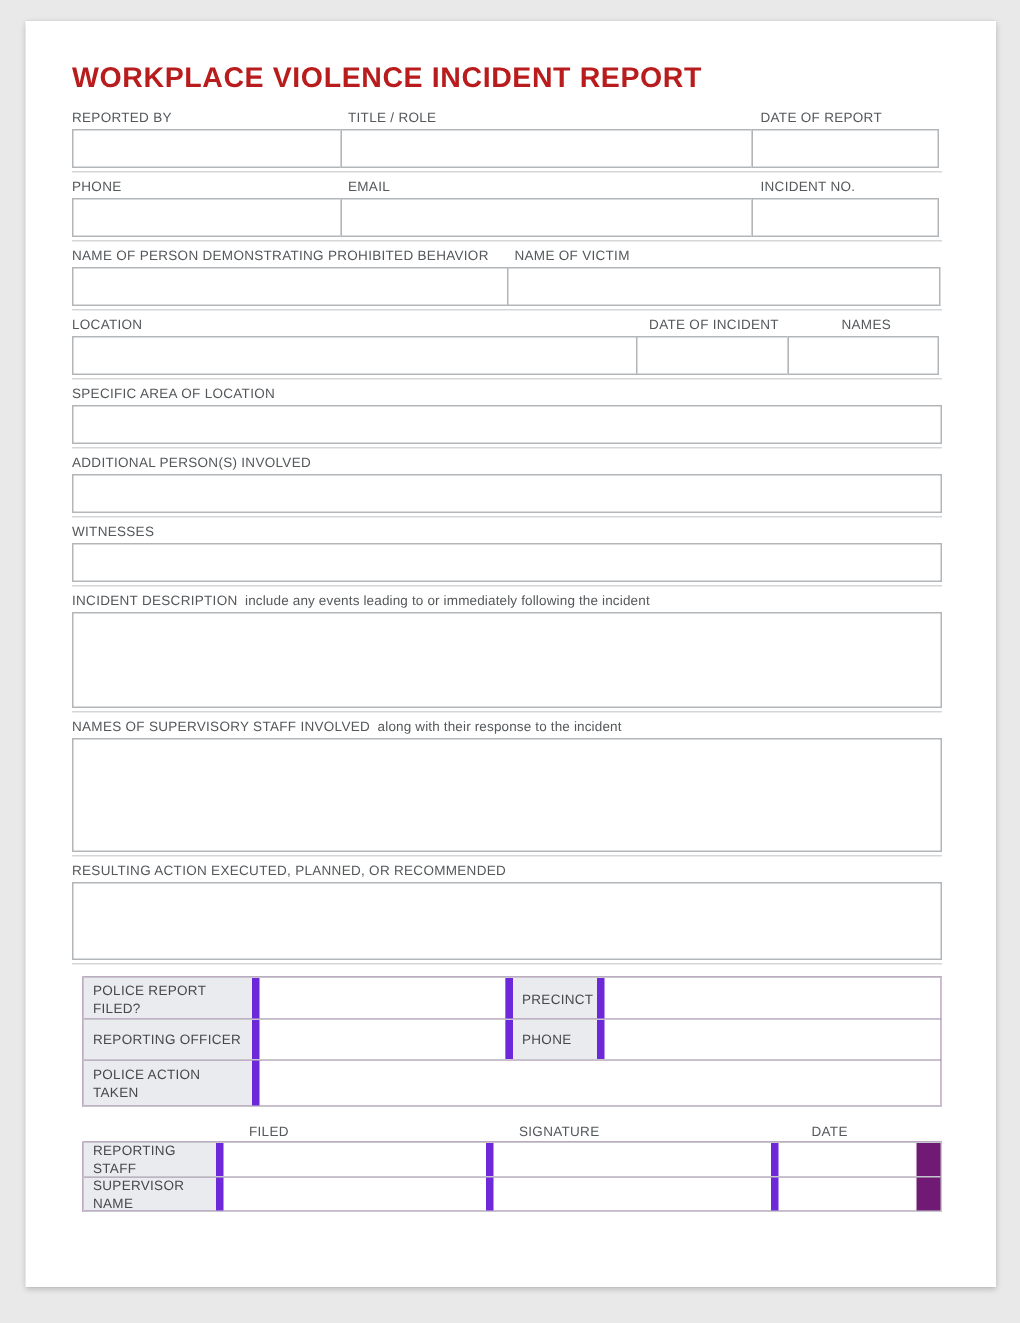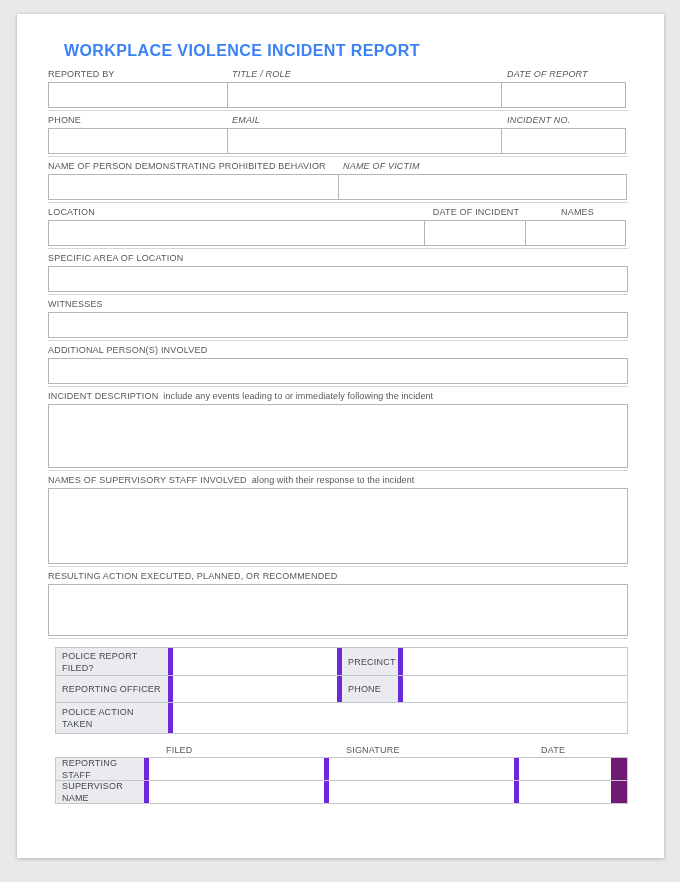--- a/index.html
+++ b/index.html
@@ -11,35 +11,35 @@
     position:relative; overflow:hidden;
   }
   .page {
     position:absolute; left:17px; top:14px;
     width:647px; height:844px;
     background:#ffffff;
     box-shadow:0 1px 4px rgba(0,0,0,.22), 0 0 1px rgba(0,0,0,.12);
     padding:28px 36px 0 31px;
   }
   .doc-title {
-    margin:0 0 8px 16px;
-    font-size:16px; font-weight:bold;
-    color:#3b82f6; letter-spacing:.4px;
+    margin:0 0 8px 0;
+    font-size:19px; font-weight:bold;
+    color:#b91c1c; letter-spacing:.4px;
   }
   .section-heading {
     margin:7px 0 0 0;
     font-size:12px; font-weight:normal;
     color:#9aa0a4; letter-spacing:.3px;
   }
   .label-row { display:flex; align-items:flex-end; margin:3px 0 3px 0; min-height:11px; }
   .flabel {
     font-size:9px; color:#54585b; letter-spacing:.2px;
     white-space:nowrap; overflow:visible;
   }
-  .flabel.pad { padding-left:4px;font-style:italic; }
+  .flabel.pad { padding-left:4px; }
   .flabel.center { text-align:center; padding-left:0; }
   .sublabel { font-size:9px; color:#54585b; letter-spacing:.1px; padding-left:5px; }
   .w180{width:180px}.w275{width:275px}.w125{width:125px}
   .w291{width:291px}.w289{width:289px}
   .w377{width:377px}.w102{width:102px}.w101{width:101px}
   .cell-row { display:flex; width:580px; }
   .cell {
     border:1px solid #b3b6b9; height:26px; background:#fff;
   }
   .cell + .cell { margin-left:-1px; }
@@ -147,31 +147,31 @@
       <span class="flabel">SPECIFIC AREA OF LOCATION</span>
     </div>
     <div class="cell-row">
       <div class="cell" style="width:580px"><input style=""></div>
     </div>
     <div class="rule"></div>
   </div>
 
   <div>
     <div class="label-row">
+      <span class="flabel">ADDITIONAL PERSON(S) INVOLVED</span>
+    </div>
+    <div class="cell-row">
+      <div class="cell" style="width:580px"><input style=""></div>
+    </div>
+    <div class="rule"></div>
+  </div>
+
+  <div>
+    <div class="label-row">
       <span class="flabel">WITNESSES</span>
-    </div>
-    <div class="cell-row">
-      <div class="cell" style="width:580px"><input style=""></div>
-    </div>
-    <div class="rule"></div>
-  </div>
-
-  <div>
-    <div class="label-row">
-      <span class="flabel">ADDITIONAL PERSON(S) INVOLVED</span>
     </div>
     <div class="cell-row">
       <div class="cell" style="width:580px"><input style=""></div>
     </div>
     <div class="rule"></div>
   </div>
 
   <div>
     <div class="label-row">
       <span class="flabel">INCIDENT DESCRIPTION</span>

